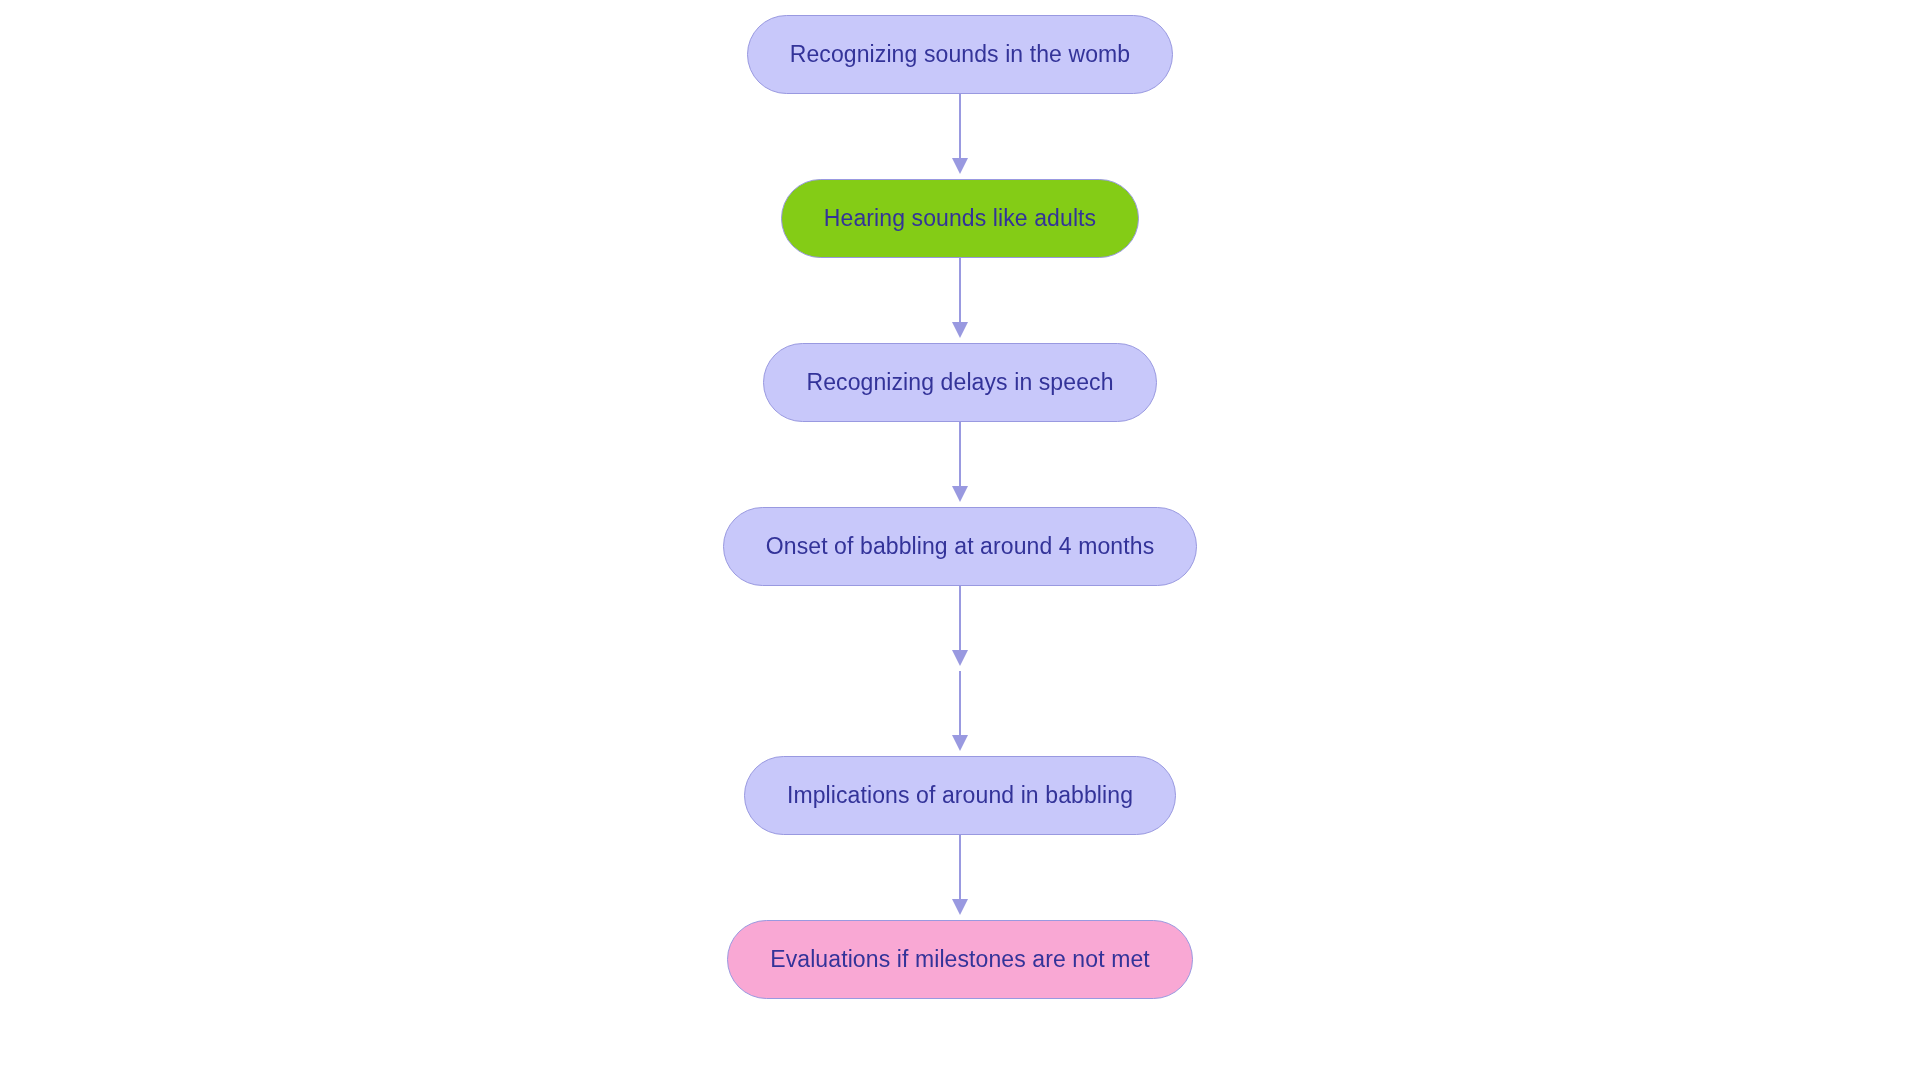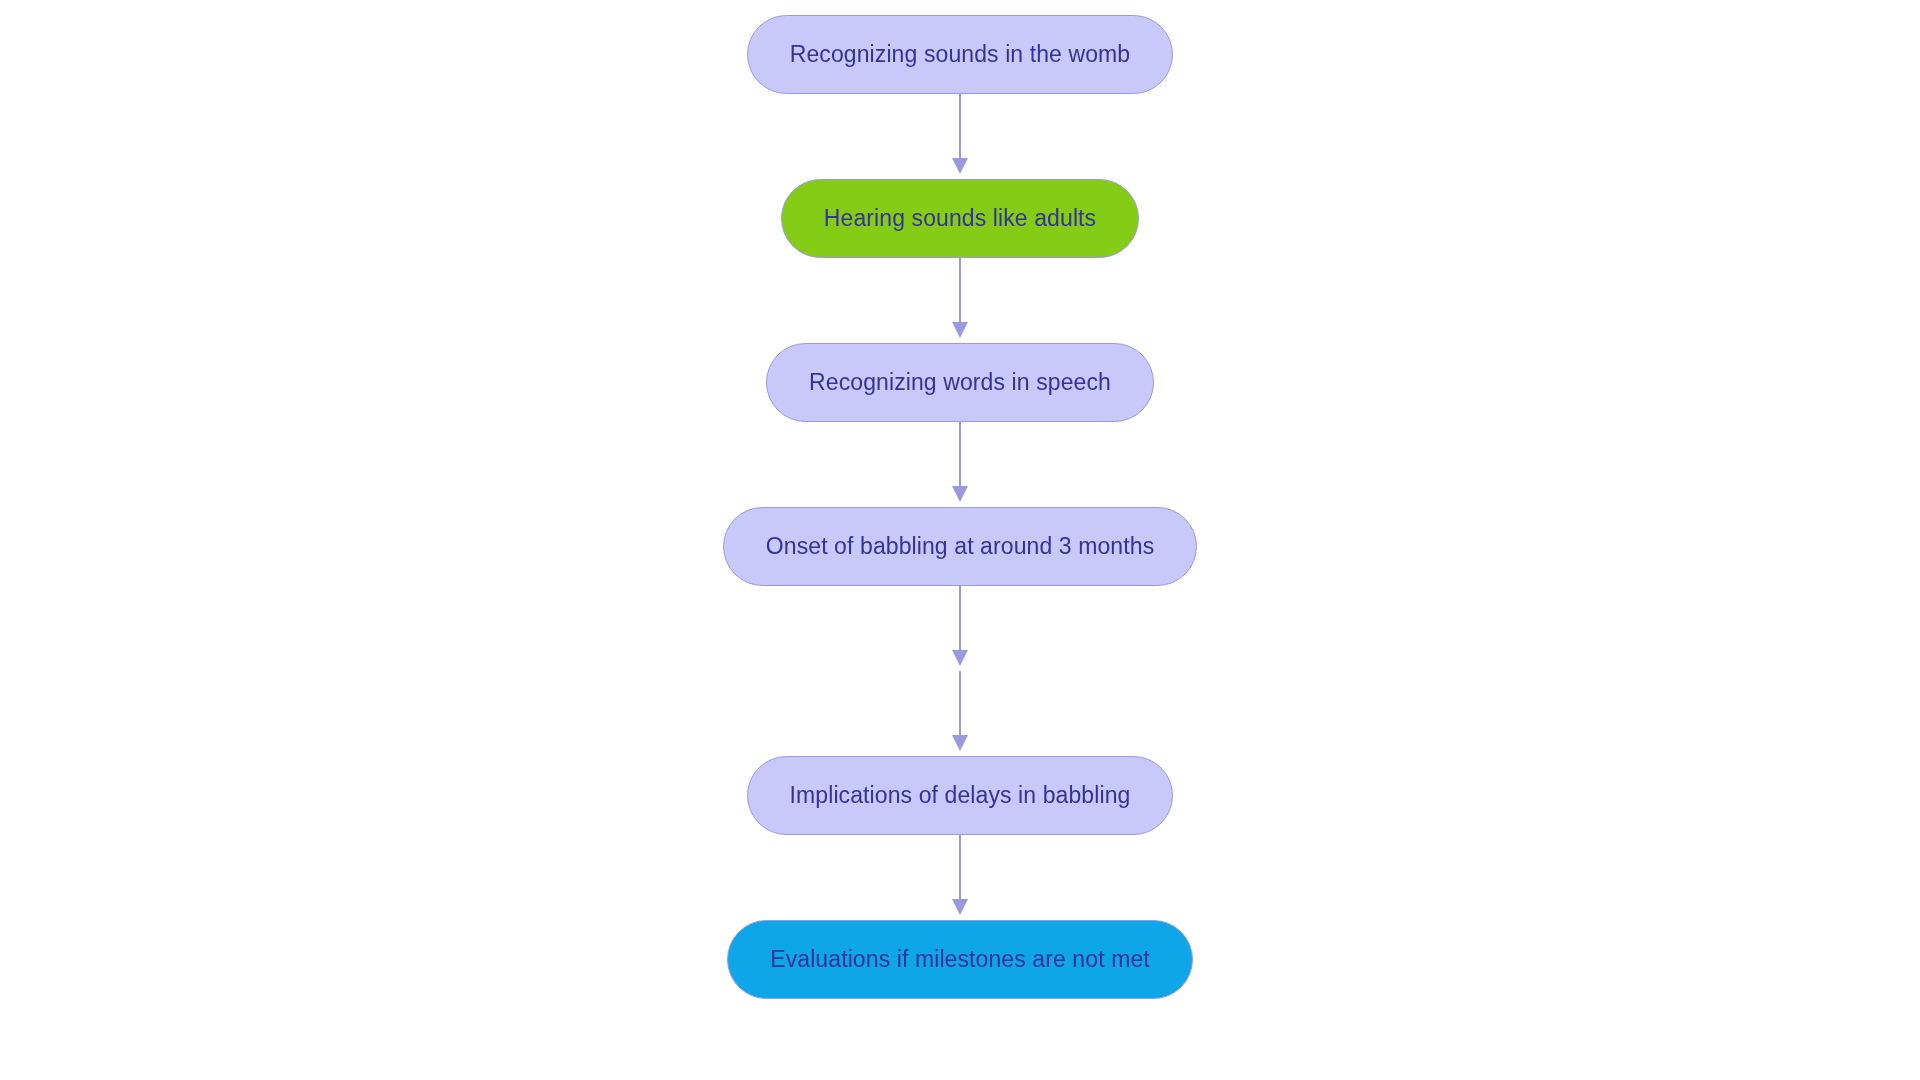--- a/index.html
+++ b/index.html
@@ -110,50 +110,50 @@
     <div class="node" style="background: #84cc16; border-color: rgb(153, 153, 224);">
       <span class="node-label" style="color: rgb(51, 51, 153);">Hearing sounds like adults</span>
     </div>
 
     <div class="connector">
       <div class="stem" style="background: rgb(153, 153, 224);"></div>
       <div class="arrowhead" style="border-top-color: rgb(153, 153, 224);"></div>
     </div>
 
     <div class="node" style="background: rgb(200, 200, 250); border-color: rgb(153, 153, 224);">
-      <span class="node-label" style="color: rgb(51, 51, 153);">Recognizing words in speech</span>
+      <span class="node-label" style="color: rgb(51, 51, 153);">Recognizing delays in speech</span>
     </div>
 
     <div class="connector">
       <div class="stem" style="background: rgb(153, 153, 224);"></div>
       <div class="arrowhead" style="border-top-color: rgb(153, 153, 224);"></div>
     </div>
 
     <div class="node" style="background: rgb(200, 200, 250); border-color: rgb(153, 153, 224);">
-      <span class="node-label" style="color: rgb(51, 51, 153);">Onset of babbling at around 3 months</span>
+      <span class="node-label" style="color: rgb(51, 51, 153);">Onset of babbling at around 4 months</span>
     </div>
 
     <div class="connector">
       <div class="stem" style="background: rgb(153, 153, 224);"></div>
       <div class="arrowhead" style="border-top-color: rgb(153, 153, 224);"></div>
     </div>
 
 
     <div class="connector">
       <div class="stem" style="background: rgb(153, 153, 224);"></div>
       <div class="arrowhead" style="border-top-color: rgb(153, 153, 224);"></div>
     </div>
 
     <div class="node" style="background: rgb(200, 200, 250); border-color: rgb(153, 153, 224);">
-      <span class="node-label" style="color: rgb(51, 51, 153);">Implications of delays in babbling</span>
+      <span class="node-label" style="color: rgb(51, 51, 153);">Implications of around in babbling</span>
     </div>
 
     <div class="connector">
       <div class="stem" style="background: rgb(153, 153, 224);"></div>
       <div class="arrowhead" style="border-top-color: rgb(153, 153, 224);"></div>
     </div>
 
-    <div class="node" style="background: #0ea5e9; border-color: rgb(153, 153, 224); justify-content: flex-end;">
+    <div class="node" style="background: #f9a8d4; border-color: rgb(153, 153, 224); justify-content: flex-end;">
       <span class="node-label" style="color: rgb(51, 51, 153);">Evaluations if milestones are not met</span>
     </div>
 
   </div>
 </div>
 
 </body></html>

